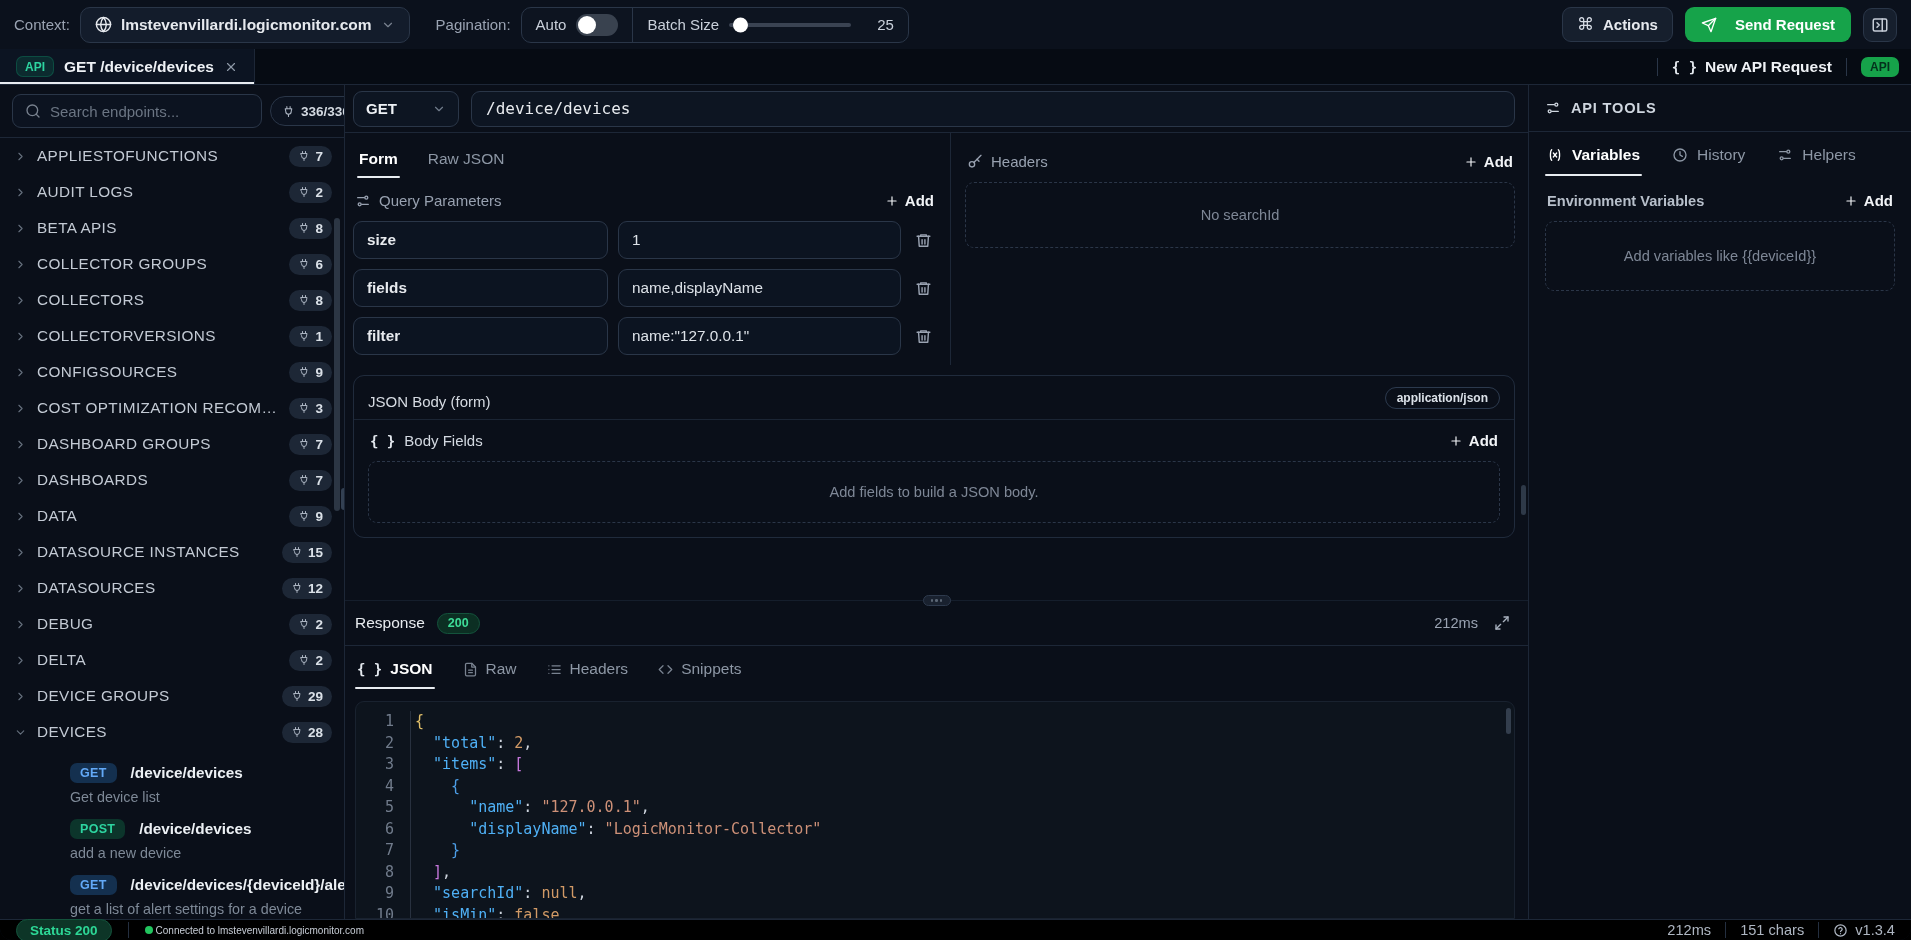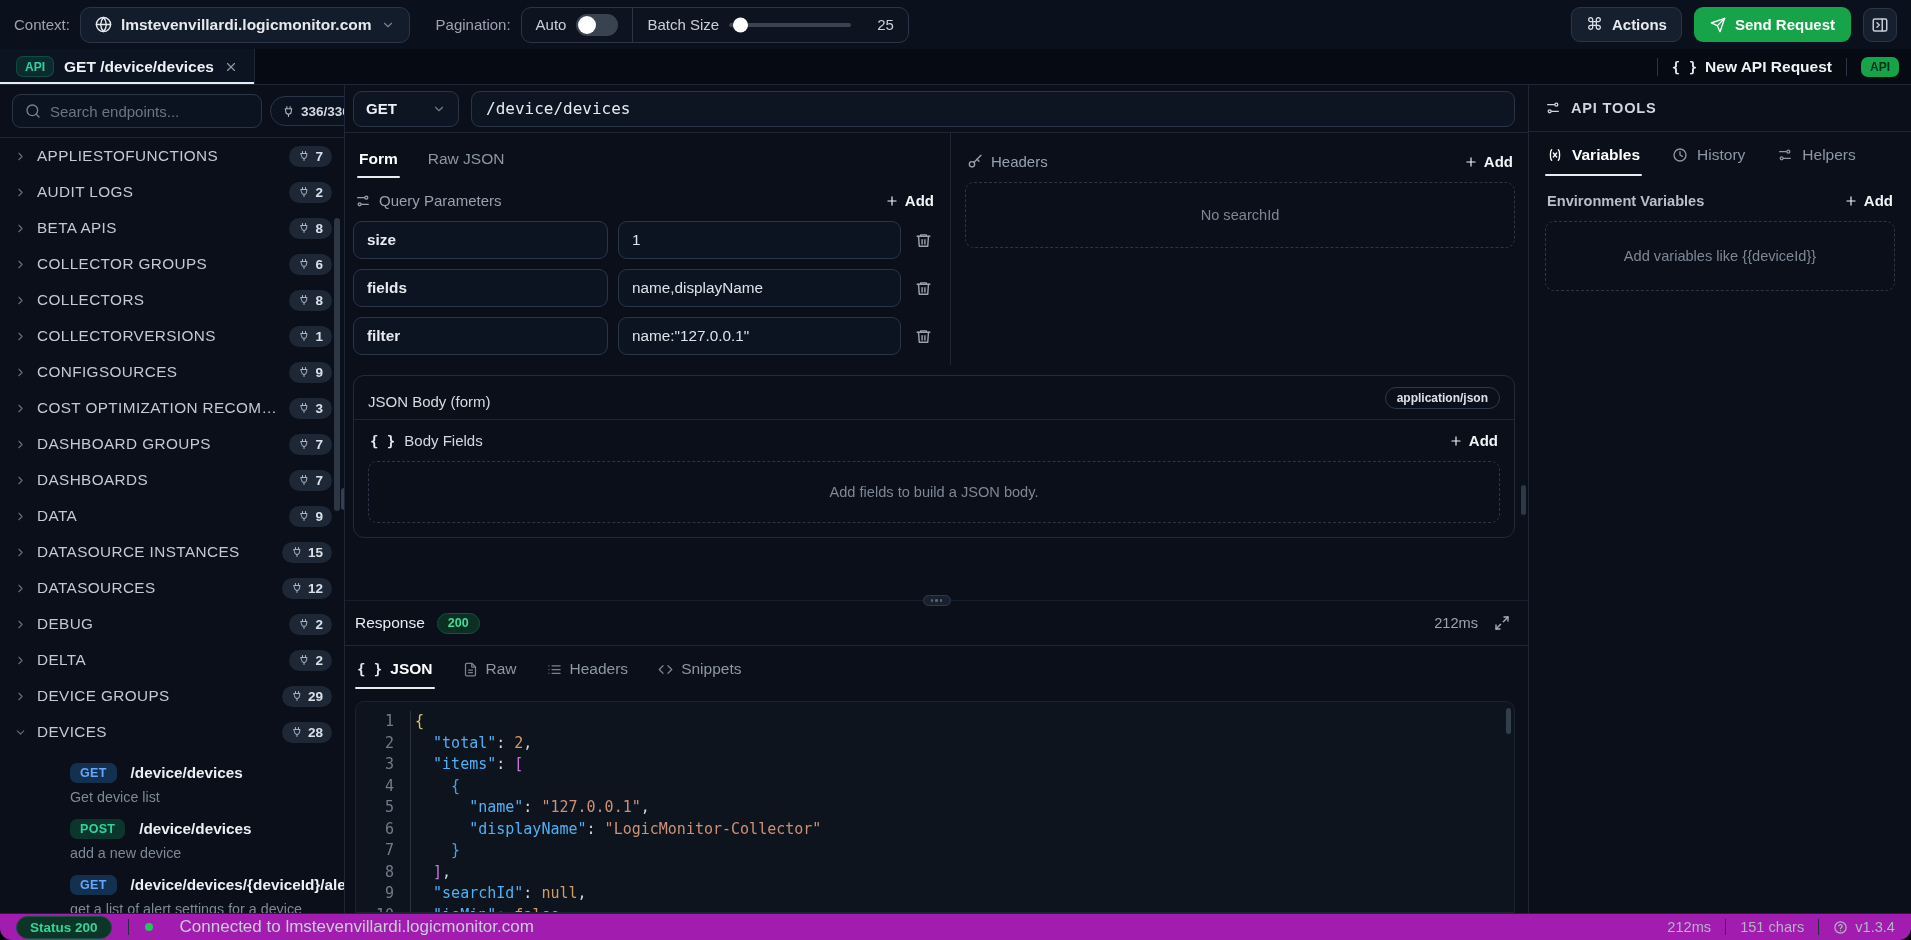--- a/index.html
+++ b/index.html
@@ -25,21 +25,21 @@
   .pag-seg{display:flex;align-items:center;gap:10px;padding:0 14px;font-size:15px;color:#c9d0da;}
   .pag-seg + .pag-seg{border-left:1px solid var(--border2);}
   .toggle{width:42px;height:22px;border-radius:11px;background:#39424f;position:relative;cursor:pointer;flex:none;}
   .toggle .knob{position:absolute;left:2px;top:2px;width:18px;height:18px;border-radius:50%;background:#fff;}
   .slider{width:122px;height:4px;border-radius:2px;background:#3a4352;position:relative;cursor:pointer;flex:none;}
   .slider .knob{position:absolute;left:4px;top:50%;transform:translateY(-50%);width:15px;height:15px;border-radius:50%;background:#fff;}
   .slider-val{font-size:15px;color:#c9d0da;margin-left:16px;}
   .topbar-right{margin-left:auto;display:flex;align-items:center;gap:12px;}
   .btn-dark{display:flex;align-items:center;gap:9px;height:35px;padding:0 14px;background:#161f2d;border:1px solid var(--border2);border-radius:9px;color:var(--txt);font-size:15px;font-weight:700;cursor:pointer;}
   .cmd-glyph{font-size:17px;font-weight:400;color:#d7dde6;}
-  .btn-green{display:flex;align-items:center;gap:9px;height:35px;padding:0 16px;background:var(--green);border:none;border-radius:9px;color:#fff;font-size:15px;font-weight:700;cursor:pointer;}
+  .btn-green{display:flex;align-items:center;gap:18px;height:35px;padding:0 16px;background:var(--green);border:none;border-radius:9px;color:#fff;font-size:15px;font-weight:700;cursor:pointer;}
   .btn-icon{display:flex;align-items:center;justify-content:center;width:34px;height:34px;background:#161f2d;border:1px solid var(--border2);border-radius:9px;color:#c6cdd7;cursor:pointer;}
 
   
   .tabbar{height:36px;background:var(--bg-dark);border-bottom:1px solid var(--border);display:flex;align-items:stretch;flex:none;}
   .req-tab{position:relative;display:flex;align-items:center;gap:10px;padding:0 16px;background:#0c1422;border-right:1px solid var(--border);cursor:pointer;}
   .req-tab:after{content:"";position:absolute;left:0;right:0;bottom:0;height:2.5px;background:#e8ecf1;}
   .pill-api{background:rgba(16,185,129,.14);color:var(--teal);border:1px solid rgba(16,185,129,.25);font-size:12px;font-weight:700;padding:2.5px 8px;border-radius:7px;}
   .req-tab-title{font-size:15.5px;font-weight:700;color:#eef1f5;text-align:center;}
   .tab-close{color:#8e99a7;cursor:pointer;display:flex;}
   .tabbar-right{margin-left:auto;display:flex;align-items:center;gap:14px;padding-right:12px;}
@@ -138,24 +138,24 @@
   .tools-head{display:flex;align-items:center;gap:10px;height:47px;padding:0 16px;border-bottom:1px solid var(--border);color:#cfd6df;font-size:14.6px;font-weight:700;letter-spacing:.8px;flex:none;}
   .tools-body{padding:12px 16px;}
   .tool-tabs{display:flex;gap:28px;margin-bottom:16px;}
   .ttab{position:relative;display:flex;align-items:center;gap:9px;padding:2px 2px 12px;font-size:15.5px;color:#8d97a5;cursor:pointer;background:none;border:none;font-family:inherit;}
   .ttab.active{color:#fff;font-weight:700;}
   .ttab.active:after{content:"";position:absolute;left:0;right:0;bottom:0;height:2.5px;background:#e8ecf1;border-radius:2px;}
   .env-head{display:flex;align-items:center;margin:4px 2px 12px;color:#b7bfca;font-size:14.6px;font-weight:700;}
   .env-head .spacer{flex:1;}
 
   
-  .statusbar{height:27px;flex:none;background:#a21caf;border-top:1px solid var(--border);display:flex;align-items:center;padding:0 16px;gap:16px;}
+  .statusbar{height:21px;flex:none;background:#000000;border-top:1px solid var(--border);display:flex;align-items:center;padding:0 16px;gap:16px;}
   .status-pill{background:#0d3527;border:1px solid #14533c;color:#2dd796;font-size:13.5px;font-weight:800;padding:3px 13px;border-radius:13px;}
   .sb-sep{width:1px;height:16px;background:#242f40;}
-  .conn{display:flex;align-items:center;gap:27px;color:#c7cdd6;font-size:17px;}
+  .conn{display:flex;align-items:center;gap:3px;color:#c7cdd6;font-size:10px;}
   .conn .dot{width:8px;height:8px;border-radius:50%;background:#22c55e;}
   .statusbar-right{margin-left:auto;display:flex;align-items:center;gap:14px;color:#aeb6c2;font-size:14.6px;}
   .ver{display:flex;align-items:center;gap:7px;}
 </style>
 </head>
 <body>
 
 <div class="app">
 
   <div class="topbar">

